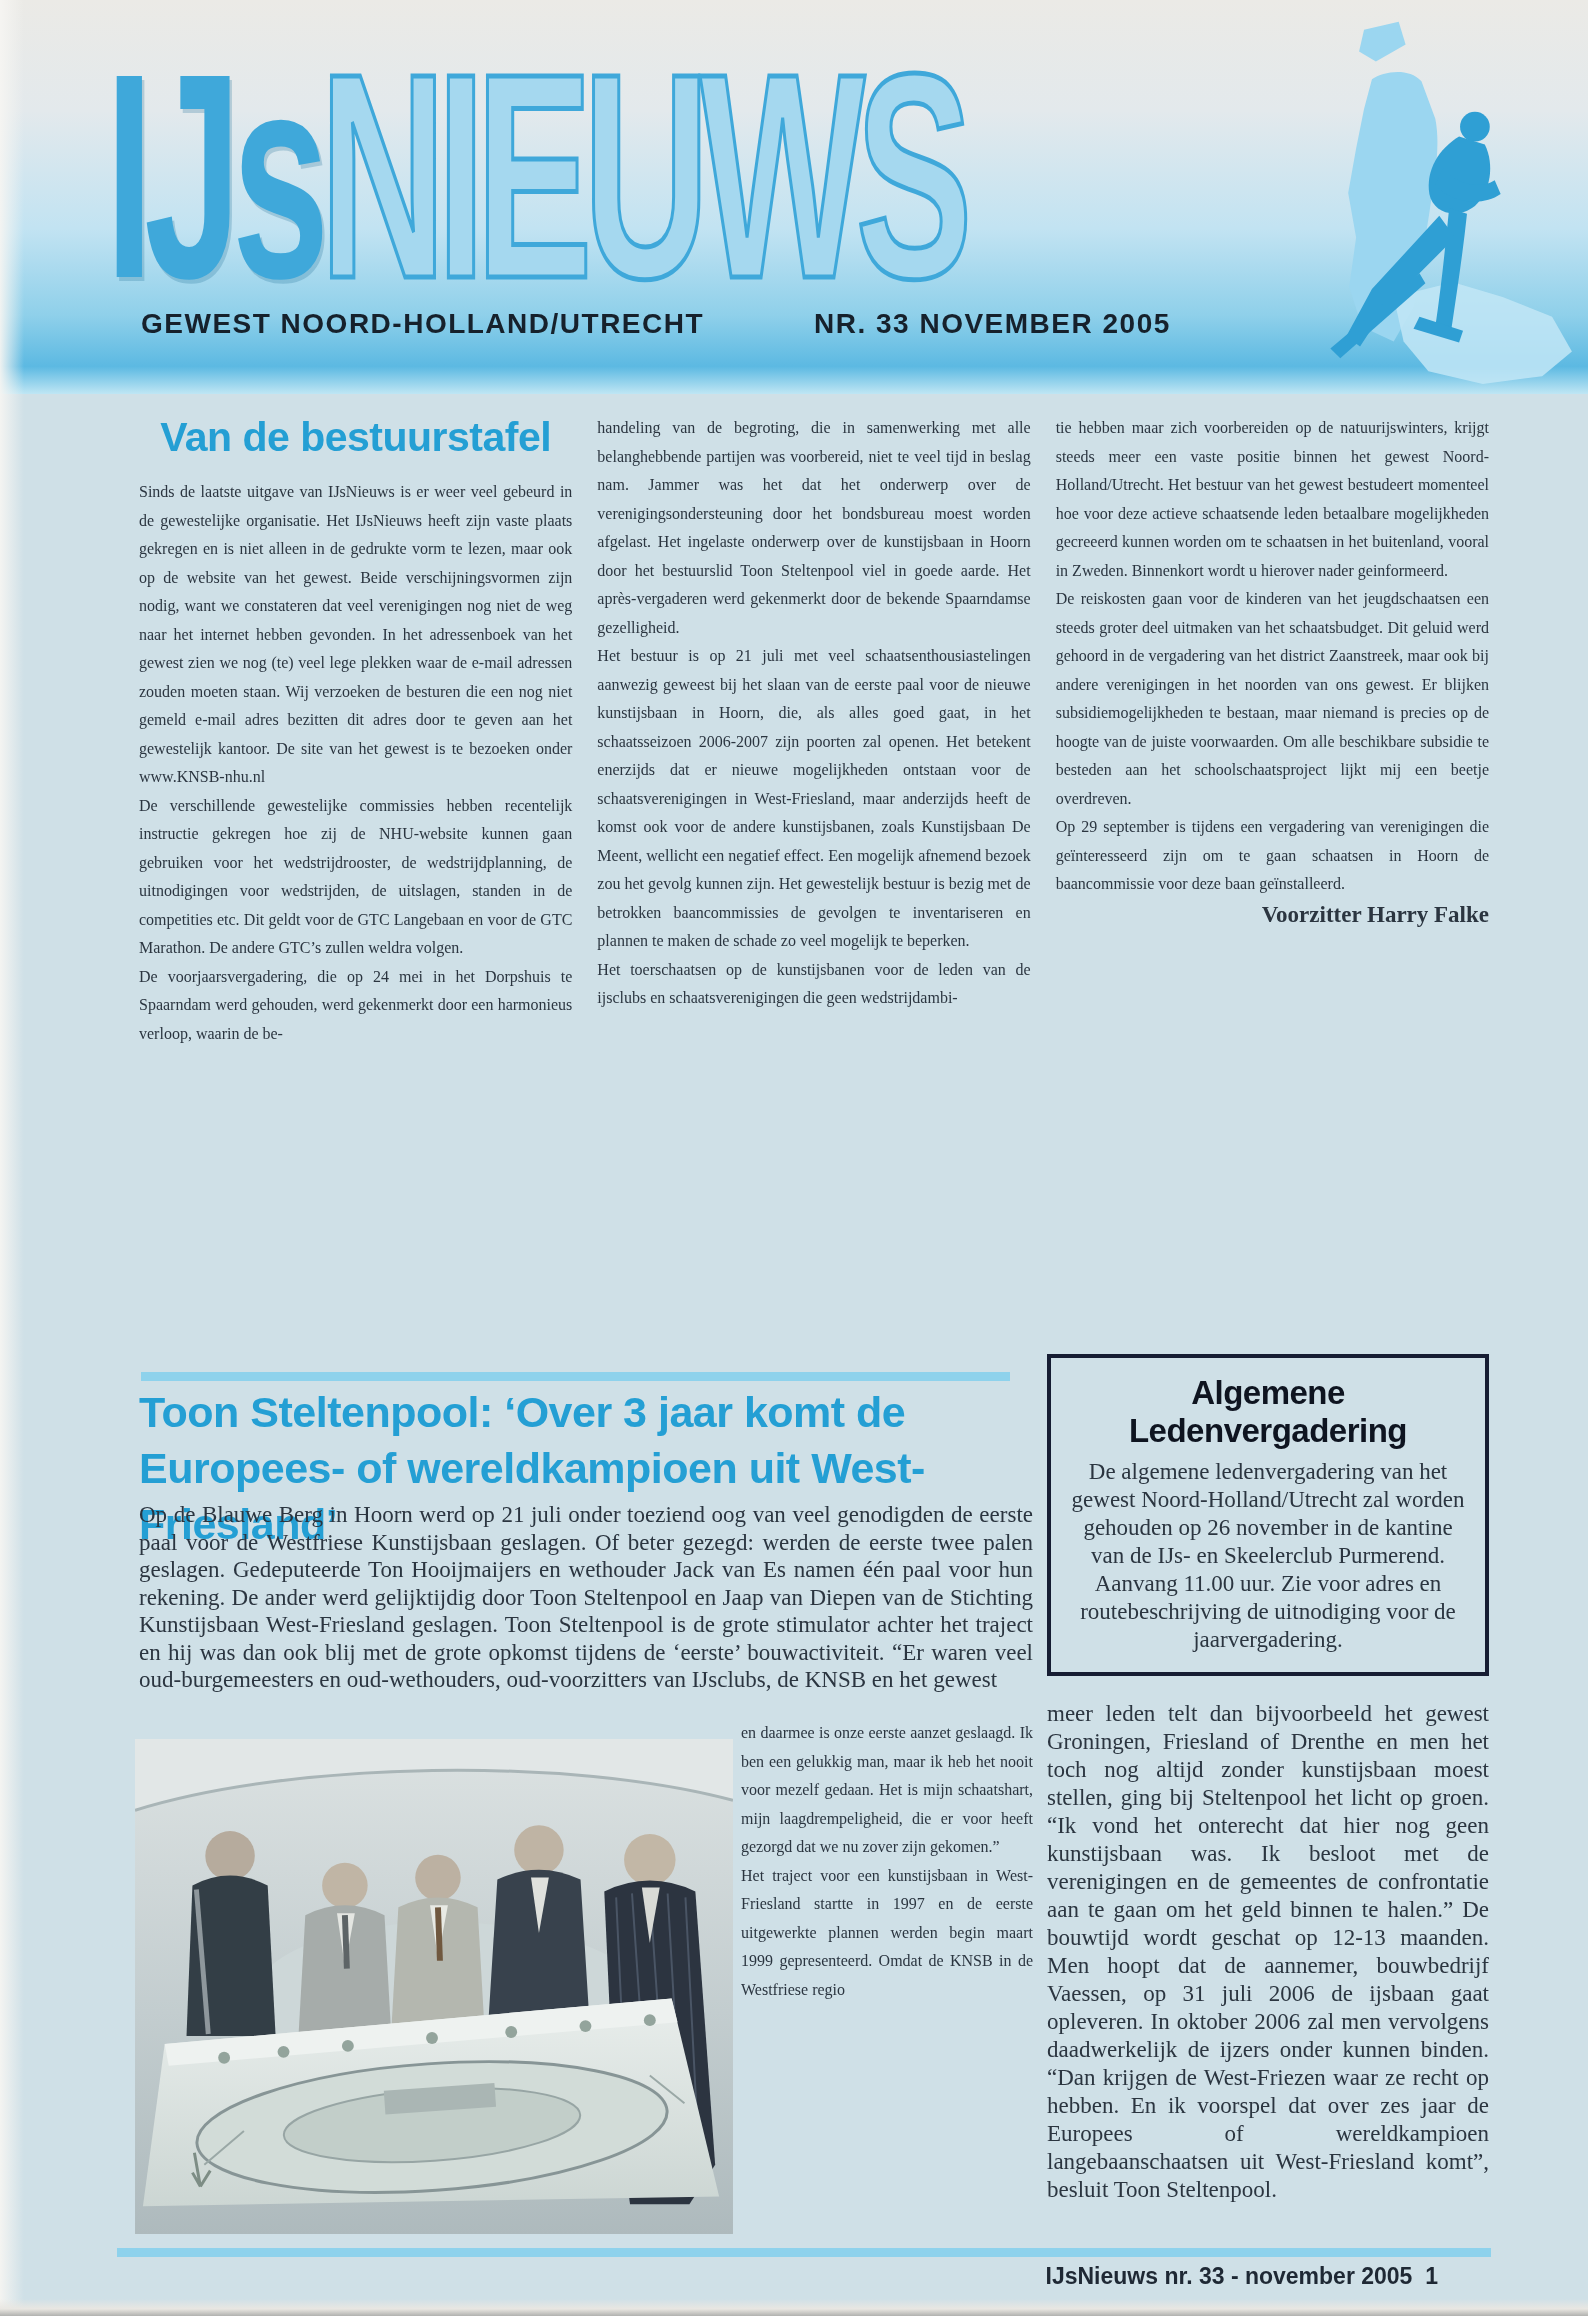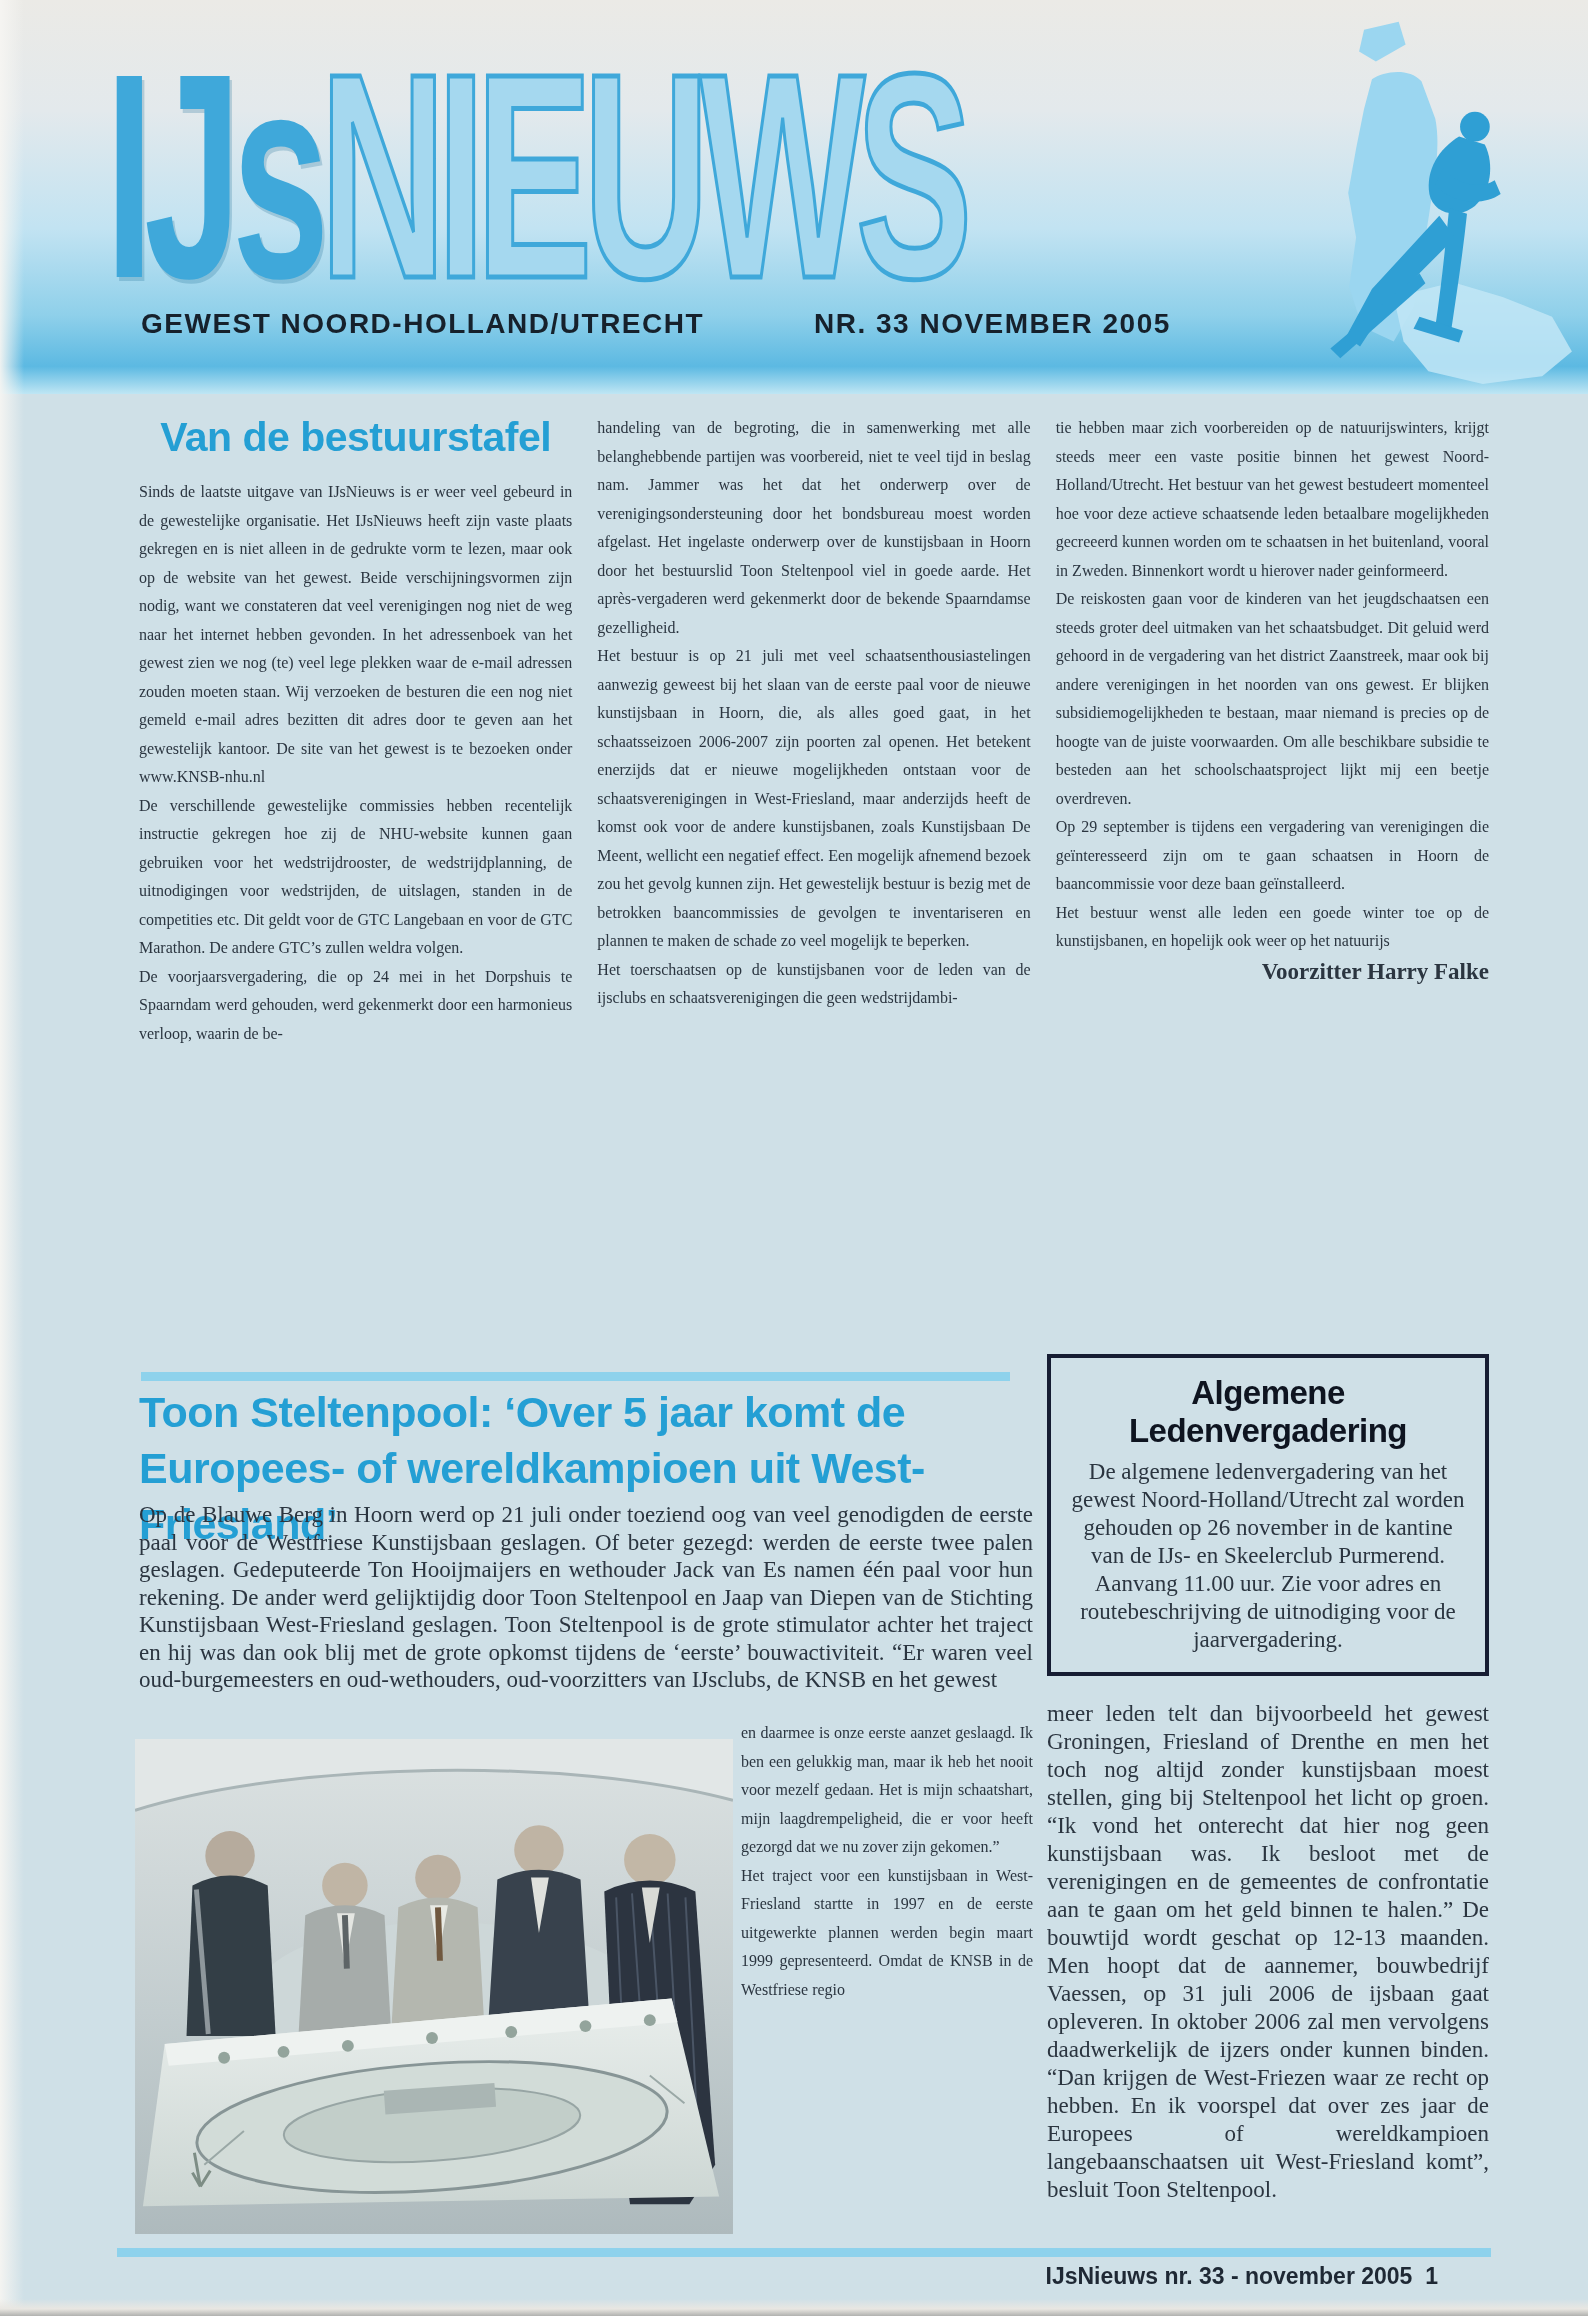--- a/index.html
+++ b/index.html
@@ -122,30 +122,29 @@
           <p class="para">handeling van de begroting, die in samenwerking met alle belanghebbende partijen was voorbereid, niet te veel tijd in beslag nam. Jammer was het dat het onderwerp over de verenigingsondersteuning door het bondsbureau moest worden afgelast. Het ingelaste onderwerp over de kunstijsbaan in Hoorn door het bestuurslid Toon Steltenpool viel in goede aarde. Het après-vergaderen werd gekenmerkt door de bekende Spaarndamse gezelligheid.</p>
           <p class="para">Het bestuur is op 21 juli met veel schaatsenthousiastelingen aanwezig geweest bij het slaan van de eerste paal voor de nieuwe kunstijsbaan in Hoorn, die, als alles goed gaat, in het schaatsseizoen 2006-2007 zijn poorten zal openen. Het betekent enerzijds dat er nieuwe mogelijkheden ontstaan voor de schaatsverenigingen in West-Friesland, maar anderzijds heeft de komst ook voor de andere kunstijsbanen, zoals Kunstijsbaan De Meent, wellicht een negatief effect. Een mogelijk afnemend bezoek zou het gevolg kunnen zijn. Het gewestelijk bestuur is bezig met de betrokken baancommissies de gevolgen te inventariseren en plannen te maken de schade zo veel mogelijk te beperken.</p>
           <p class="para">Het toerschaatsen op de kunstijsbanen voor de leden van de ijsclubs en schaatsverenigingen die geen wedstrijdambi-</p>
         </div>
     </div>
     <div class="col">
       <div>
           <p class="para">tie hebben maar zich voorbereiden op de natuurijswinters, krijgt steeds meer een vaste positie binnen het gewest Noord-Holland/Utrecht. Het bestuur van het gewest bestudeert momenteel hoe voor deze actieve schaatsende leden betaalbare mogelijkheden gecreeerd kunnen worden om te schaatsen in het buitenland, vooral in Zweden. Binnenkort wordt u hierover nader geinformeerd.</p>
           <p class="para">De reiskosten gaan voor de kinderen van het jeugdschaatsen een steeds groter deel uitmaken van het schaatsbudget. Dit geluid werd gehoord in de vergadering van het district Zaanstreek, maar ook bij andere verenigingen in het noorden van ons gewest. Er blijken subsidiemogelijkheden te bestaan, maar niemand is precies op de hoogte van de juiste voorwaarden. Om alle beschikbare subsidie te besteden aan het schoolschaatsproject lijkt mij een beetje overdreven.</p>
           <p class="para">Op 29 september is tijdens een vergadering van verenigingen die geïnteresseerd zijn om te gaan schaatsen in Hoorn de baancommissie voor deze baan geïnstalleerd.</p>
-          <p class="para">Het bestuur wenst alle leden een goede winter toe op de kunstijsbanen, en hopelijk ook weer op het natuurijs</p>
         </div>
       <p class="signature">Voorzitter Harry Falke</p>
     </div>
   </section>
 
   <div class="divider divider-article2"></div>
 
   <h2 class="a2-title">
-    <span>Toon Steltenpool:  ‘Over 5 jaar komt de</span><br>
+    <span>Toon Steltenpool:  ‘Over 3 jaar komt de</span><br>
     <span>Europees- of wereldkampioen uit West-Friesland’</span>
   </h2>
 
   <p class="a2-intro">Op de Blauwe Berg in Hoorn werd op 21 juli onder toeziend oog van veel genodigden de eerste paal voor de Westfriese Kunstijsbaan geslagen. Of beter gezegd: werden de eerste twee palen geslagen. Gedeputeerde Ton Hooijmaijers en wethouder Jack van Es namen één paal voor hun rekening. De ander werd gelijktijdig door Toon Steltenpool en Jaap van Diepen van de Stichting Kunstijsbaan West-Friesland geslagen. Toon Steltenpool is de grote stimulator achter het traject en hij was dan ook blij met de grote opkomst tijdens de ‘eerste’ bouwactiviteit. “Er waren veel oud-burgemeesters en oud-wethouders, oud-voorzitters van IJsclubs, de KNSB en het gewest</p>
 
   <div class="photo">
     <svg viewBox="0 0 604 500" width="598" height="495">
       <defs>
         <linearGradient id="pbg" x1="0" y1="0" x2="0" y2="1">
           <stop offset="0" stop-color="#dce2e2"></stop>

